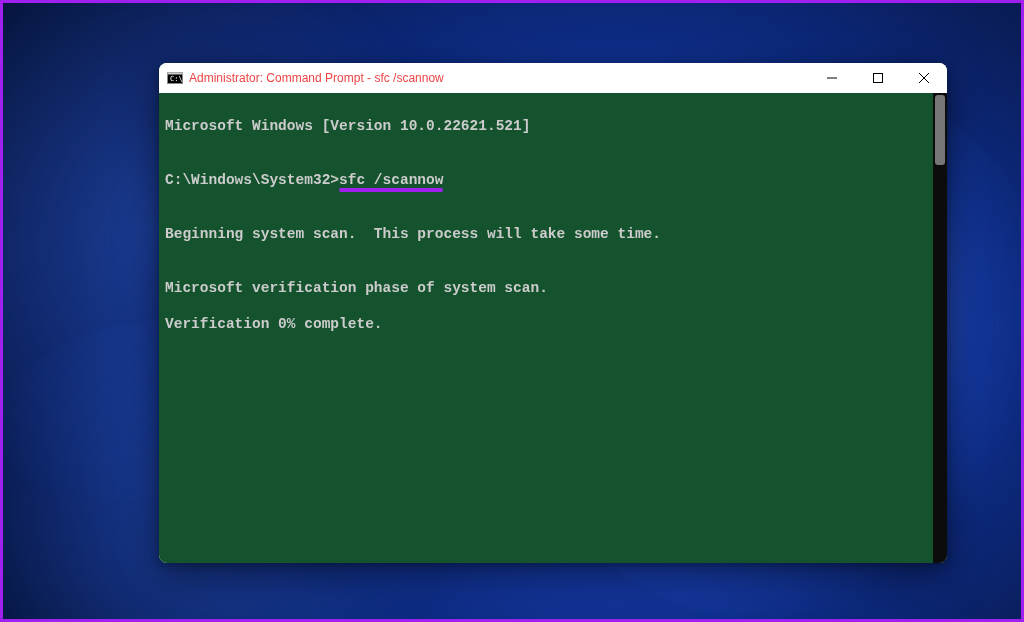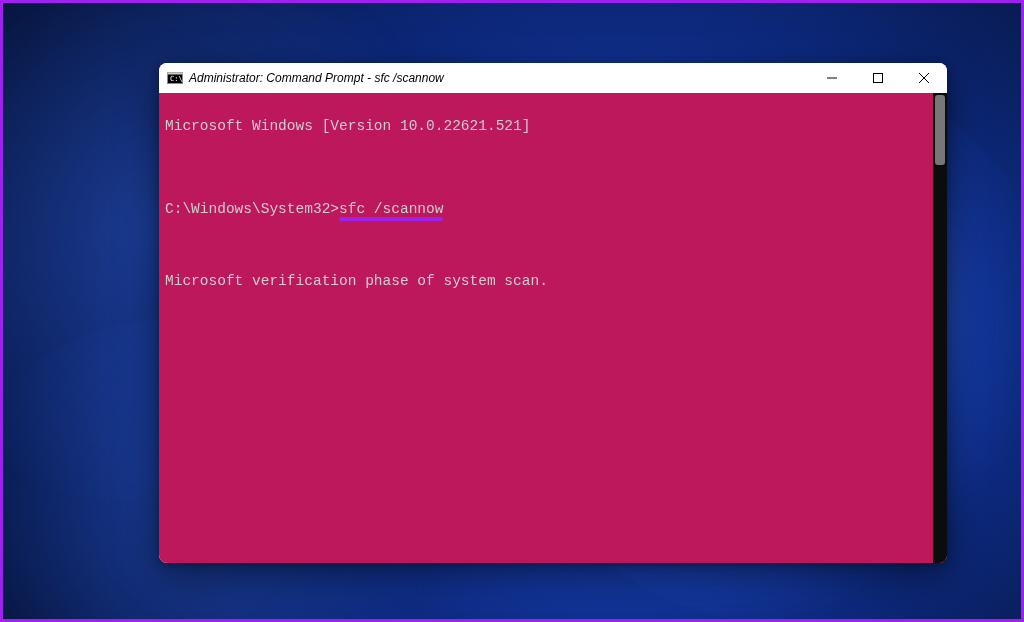--- a/index.html
+++ b/index.html
@@ -65,54 +65,53 @@
       padding-left: 8px;
       flex-shrink: 0;
     }
     .app-icon {
       width: 16px; height: 16px;
       display: inline-flex; align-items: center; justify-content: center;
       margin-right: 6px;
     }
     .title-text {
       font-size: 12px;
-      color: #000000;
+      color: #ef4444;
       flex: 1;
       white-space: nowrap;
-      font-style: italic;
     }
     .win-controls { display: flex; height: 100%; }
     .win-btn {
       width: 46px; height: 30px;
       display: flex; align-items: center; justify-content: center;
       background: transparent;
       border: none;
       cursor: pointer;
     }
     .terminal-wrap {
       flex: 1;
-      background: #be185d;
+      background: #14532d;
       display: flex;
       position: relative;
+      font-weight: bold;
     }
     .terminal {
       flex: 1;
       padding: 6px 6px;
       font-family: Consolas, "Courier New", monospace;
       font-size: 14.5px;
       line-height: 18px;
       color: #cccccc;
       white-space: pre;
       overflow: hidden;
     }
     .terminal .line { display: block; }
     .underline-annot {
       display: inline-block;
       position: relative;
-      margin-top: 29px;
     }
     .underline-annot::after {
       content: "";
       position: absolute;
       left: 0; right: 0;
       bottom: -3px;
       height: 4px;
       background: #a020f0;
       border-radius: 2px;
     }
@@ -168,20 +167,22 @@
       </button>
     </div>
   </div>
 
   <div class="terminal-wrap">
     <div class="terminal">
 <span class="line">Microsoft Windows [Version 10.0.22621.521]</span>
 <span class="line"></span>
 <span class="line"><span>C:\Windows\System32&gt;</span><span class="underline-annot">sfc /scannow</span></span>
 <span class="line"></span>
+<span class="line">Beginning system scan.  This process will take some time.</span>
 <span class="line"></span>
 <span class="line">Microsoft verification phase of system scan.</span>
+<span class="line">Verification 0% complete.</span>
     </div>
     <div class="scrollbar">
       <div class="scrollbar-thumb"></div>
     </div>
   </div>
 </div>
 
 </body></html>

